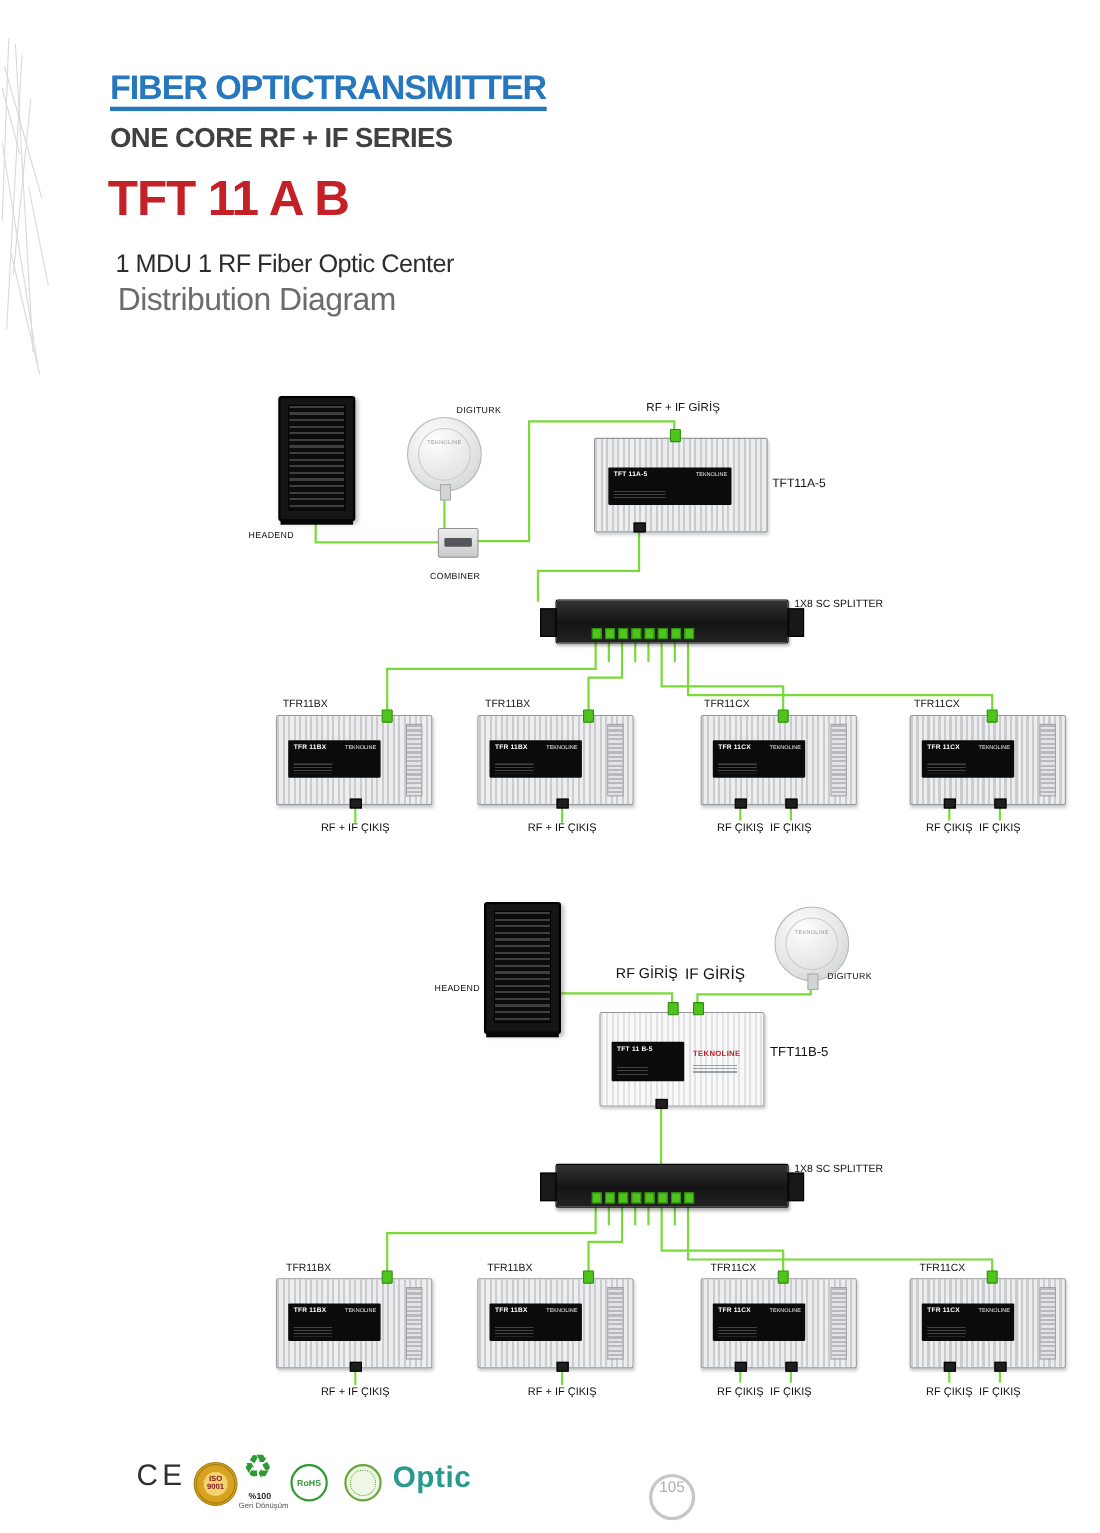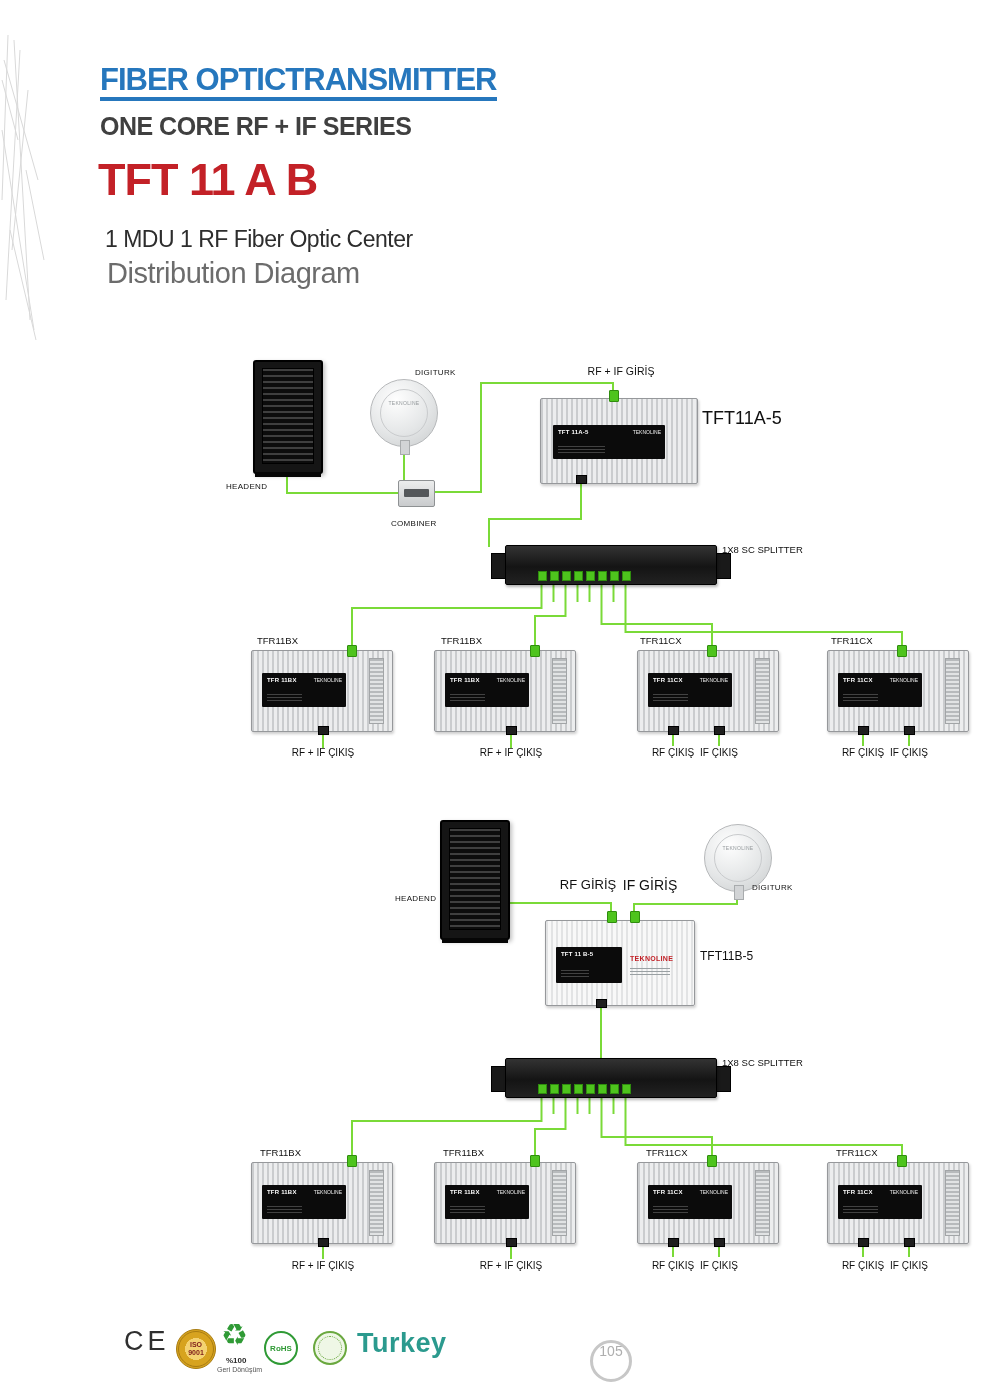--- a/index.html
+++ b/index.html
@@ -145,21 +145,21 @@
 
   <div class="dev" style="left:540px;top:398px;width:156px;height:84px">
     <div class="plate" style="left:12px;top:26px;width:112px;height:34px">
       <span class="p-model">TFT 11A-5</span>
       <span class="p-brand">TEKNOLINE</span>
       <div class="p-lines"></div>
     </div>
   </div>
   <div class="conn" style="left:609px;top:390px"></div>
   <div class="port" style="left:576px;top:475px"></div>
-  <div class="lbl" style="left:702px;top:408px;font-size:18px">TFT11A-5</div>
+  <div class="lbl" style="left:702px;top:434px;font-size:11px">TFT11A-5</div>
 
   <div class="spl-ear" style="left:491px;top:553px"></div>
   <div class="spl-ear" style="left:715px;top:553px"></div>
   <div class="splitter" style="left:505px;top:545px">
     <div class="spp" style="left:32px"></div>
     <div class="spp" style="left:44px"></div>
     <div class="spp" style="left:56px"></div>
     <div class="spp" style="left:68px"></div>
     <div class="spp" style="left:80px"></div>
     <div class="spp" style="left:92px"></div>
@@ -324,18 +324,18 @@
   </div>
   <div class="recycle">♻</div>
   <div class="pct">%100</div>
   <div class="geri">Geri Dönüşüm</div>
   <div class="badge rohs">
     <span>RoHS</span>
   </div>
   <div class="badge wreath">
     <div class="wreath-in"></div>
   </div>
-  <div class="turkey">Turkey</div>
+  <div class="turkey">Optic</div>
   <div class="pagenum">
     <span>105</span>
   </div>
 
 </div>
 
 </body></html>

